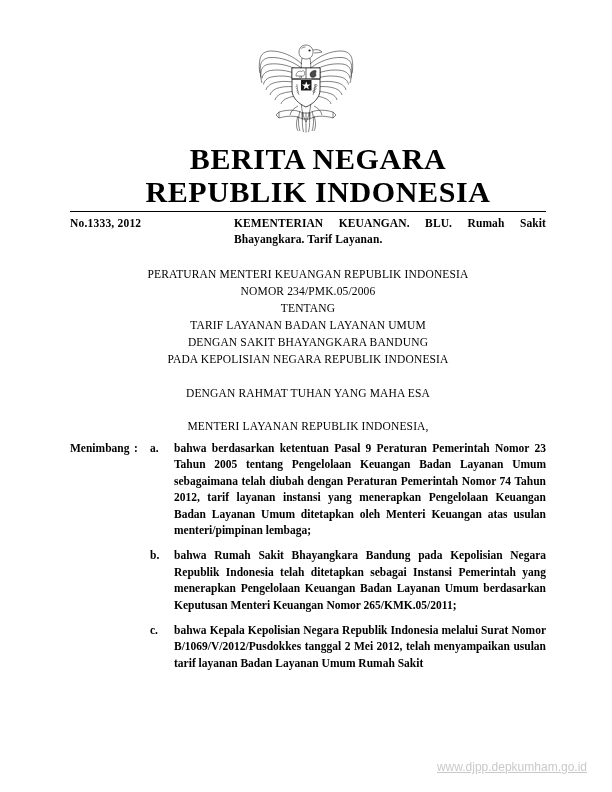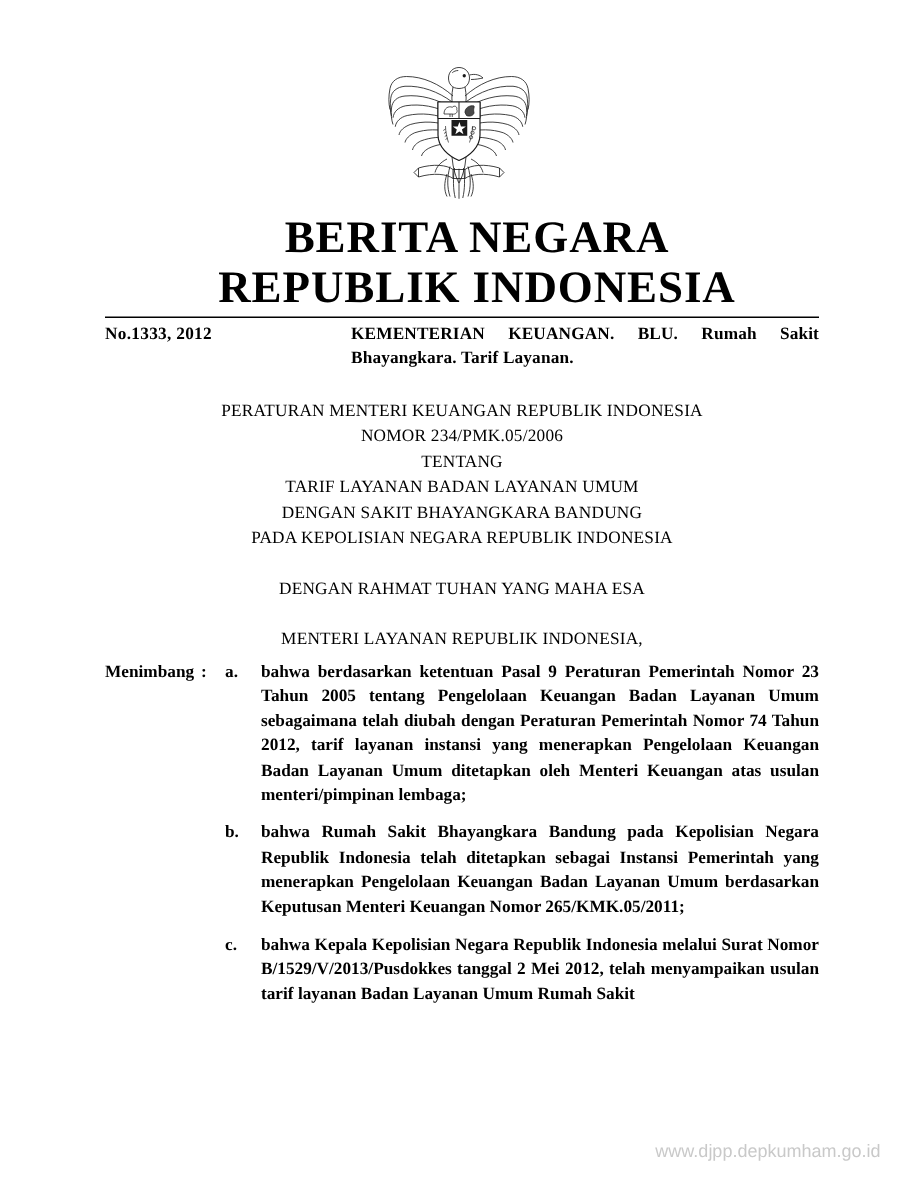--- a/index.html
+++ b/index.html
@@ -153,20 +153,21 @@
     top: 760px;
     width: 612px;
     text-align: right;
     padding-right: 25px;
     box-sizing: border-box;
     font-family: "Liberation Sans", "DejaVu Sans", sans-serif;
     font-size: 12px;
     color: #c9c9c9;
   }
   .footer-watermark span {
+    text-decoration: underline;
   }
 </style>
 </head>
 <body>
 
 <div class="page">
 
   <div class="emblem-wrap">
     <svg class="emblem" viewBox="0 0 208 200" aria-hidden="true">
       <g fill="none" stroke="#1a1a1a" stroke-width="1.1">
@@ -305,21 +306,21 @@
       <div class="cons-label"></div>
       <div class="cons-colon"></div>
       <div class="cons-marker">b.</div>
       <div class="cons-text">bahwa Rumah Sakit Bhayangkara Bandung pada Kepolisian Negara Republik Indonesia telah ditetapkan sebagai Instansi Pemerintah yang menerapkan Pengelolaan Keuangan Badan Layanan Umum berdasarkan Keputusan Menteri Keuangan Nomor 265/KMK.05/2011;</div>
     </div>
 
     <div class="cons-row">
       <div class="cons-label"></div>
       <div class="cons-colon"></div>
       <div class="cons-marker">c.</div>
-      <div class="cons-text">bahwa Kepala Kepolisian Negara Republik Indonesia melalui Surat Nomor B/1529/V/2013/Pusdokkes tanggal 2 Mei 2012, telah menyampaikan usulan tarif layanan Badan Layanan Umum Rumah Sakit</div>
+      <div class="cons-text">bahwa Kepala Kepolisian Negara Republik Indonesia melalui Surat Nomor B/1069/V/2012/Pusdokkes tanggal 2 Mei 2012, telah menyampaikan usulan tarif layanan Badan Layanan Umum Rumah Sakit</div>
     </div>
 
   </div>
 
   <div class="footer-watermark">
     <span>www.djpp.depkumham.go.id</span>
   </div>
 
 </div>
 

